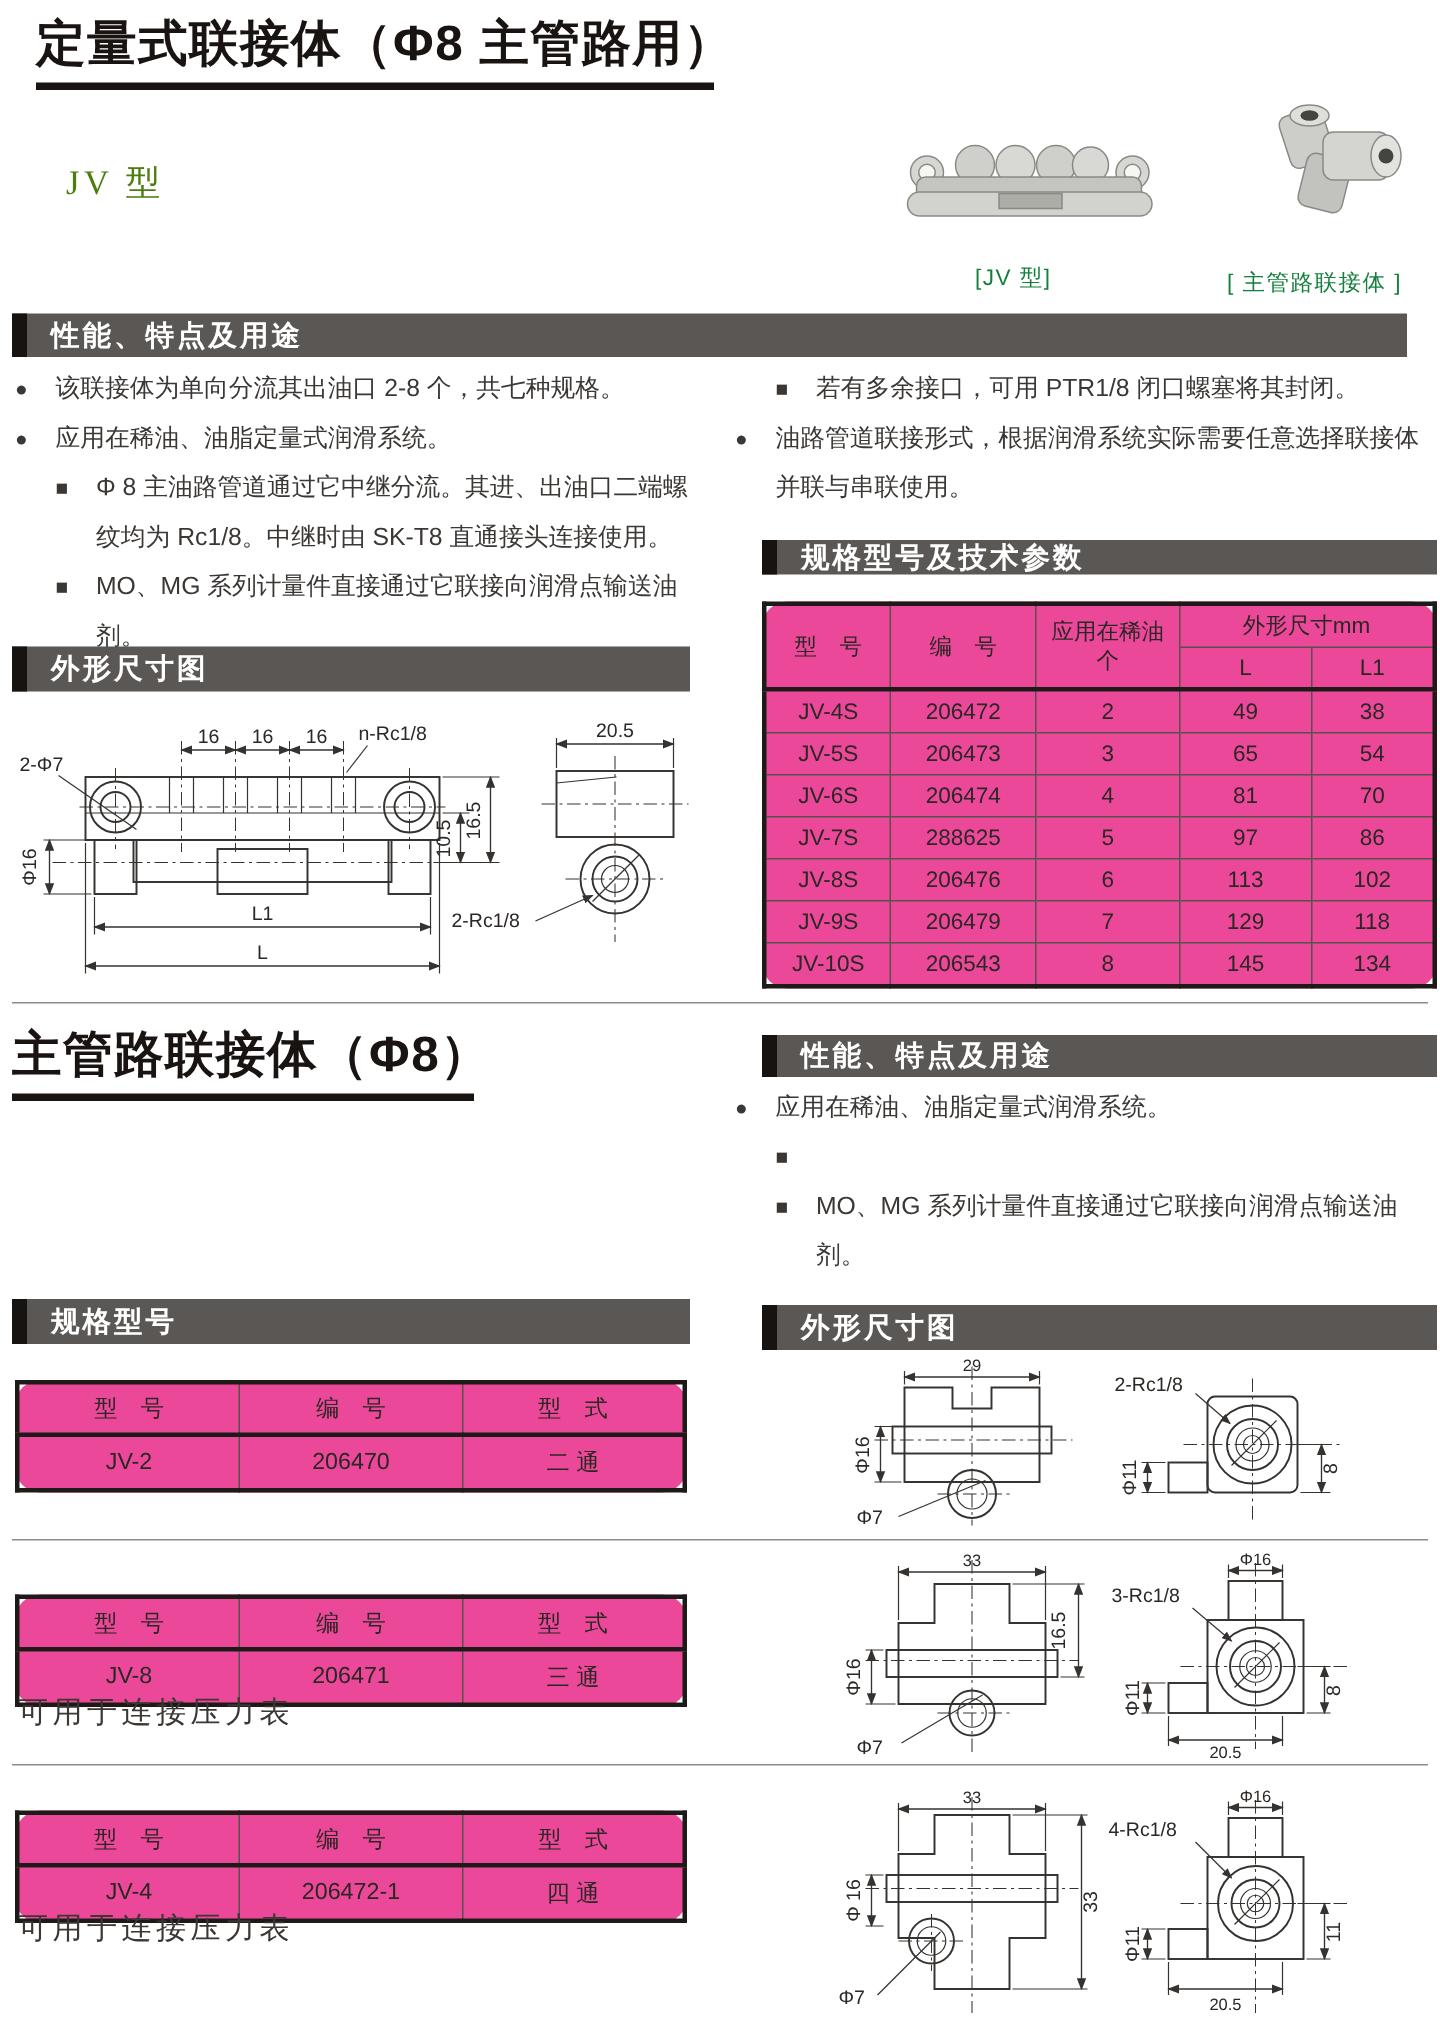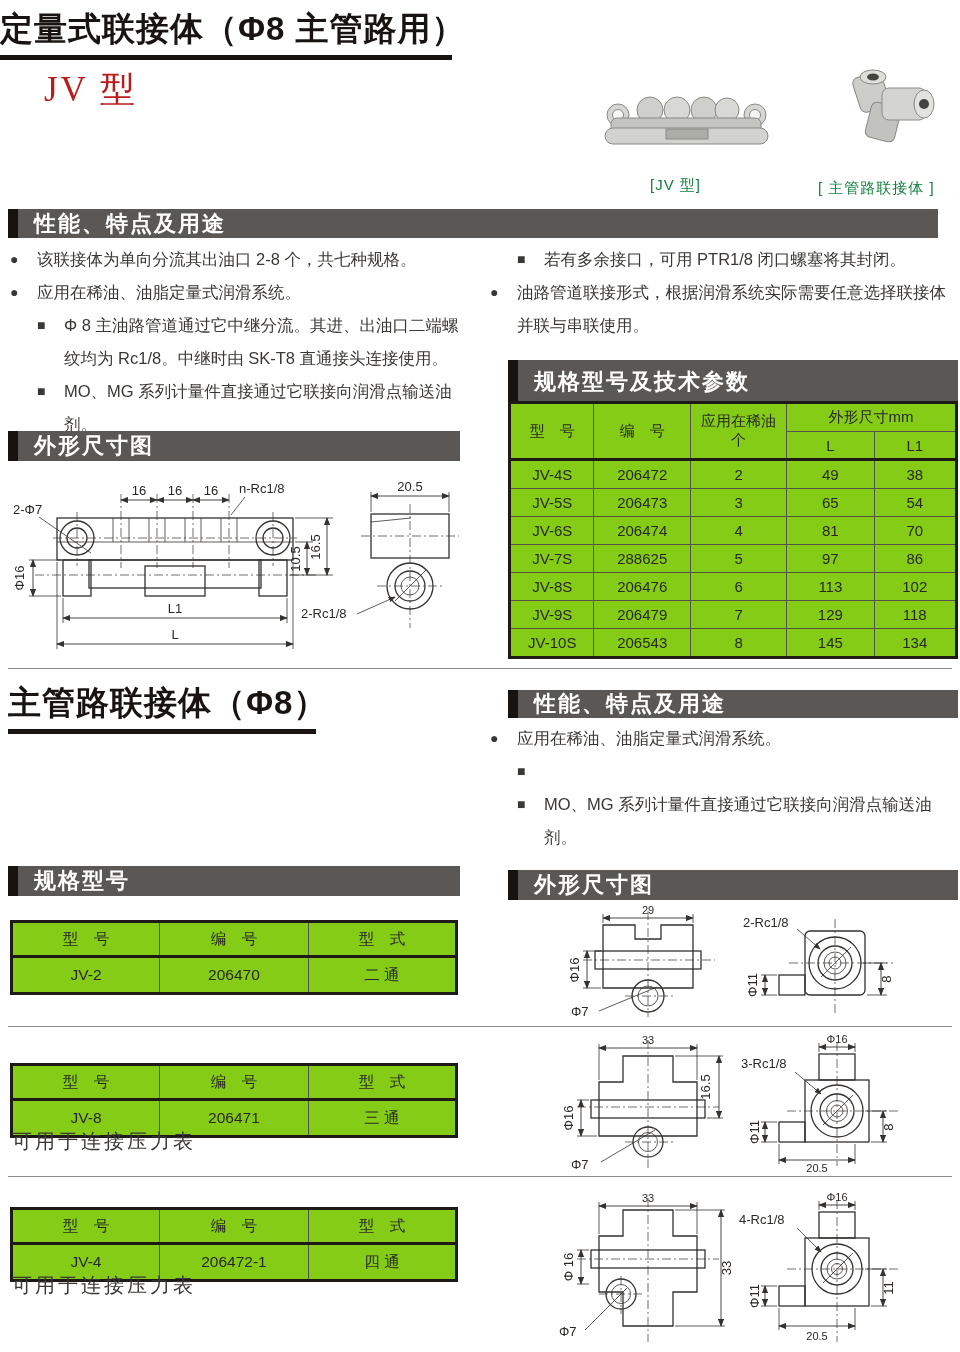--- a/index.html
+++ b/index.html
@@ -2,33 +2,33 @@
 <html><head>
 <meta charset="utf-8">
 <style>
   html,body { margin:0; padding:0; background:#e8e8e8; }
   .page { position:relative; width:960px; height:1352px; background:#ffffff;
           font-family:"Liberation Sans", sans-serif; color:#35322f; margin:0 auto; overflow:hidden; }
   .abs { position:absolute; }
 
   .doctitle { margin:0; font-weight:900; font-size:33px; line-height:1.05; color:#191412;
               letter-spacing:1px; white-space:nowrap; border-bottom:5px solid #191412; padding-bottom:8px; }
-  .subtitle { font-family:"Liberation Serif", serif; font-size:35px; color:#b91c1c; letter-spacing:3px; }
+  .subtitle { font-family:"Liberation Serif", serif; font-size:23px; color:#4d7c0f; letter-spacing:3px;margin-top:40px; }
 
   .secbar { background:#5a5755; border-left:10px solid #161311; color:#ffffff;
-            font-size:22px; font-weight:600; letter-spacing:2px;
+            font-size:19px; font-weight:600; letter-spacing:2px;
             display:flex; align-items:center; padding-left:16px; box-sizing:border-box; height:29px; }
 
   .bullets { font-size:16.5px; line-height:33px; color:#3a3734; }
   .bul { display:flex; }
   .bul .mk { flex:none; width:27px; font-size:14px; }
   .bul .tx { flex:1; }
   .bul.l2 { padding-left:27px; }
 
-  table { border-collapse:collapse; background:#84cc16; }
+  table { border-collapse:collapse; background:#ec4899;border-radius:17px; }
   .spectable { width:450px; font-size:15px; color:#2a2724; border:3px solid #1e1a17; }
   .spectable th, .spectable td { border:1px solid #56524e; text-align:center; font-weight:400; padding:0; }
   .spectable thead tr:first-child th { height:27px; }
   .spectable thead tr:last-child th { height:26px; }
   .spectable thead { border-bottom:3px solid #1e1a17; }
   .spectable tbody td { height:27px; }
 
   .modtable { width:448px; font-size:15.5px; color:#2a2724; border:3px solid #1e1a17; }
   .modtable th, .modtable td { border:1.5px solid #56524e; text-align:center; font-weight:400; }
   .modtable th { height:30px; }
@@ -44,21 +44,21 @@
   svg .cl   { fill:none; stroke:#35322f; stroke-width:0.7; stroke-dasharray:9 3 2 3; }
   svg .dim  { fill:none; stroke:#35322f; stroke-width:0.9; }
   svg text.lab { font-family:"Liberation Sans", sans-serif; font-size:13px; fill:#2b2825; }
   svg text.lab.sm { font-size:11px; }
 </style>
 </head>
 <body>
 
 <div class="page">
 
-  <h1 class="abs doctitle" style="left:0; top:12px; width:452px;text-align:right;">定量式联接体（Φ8 主管路用）</h1>
+  <h1 class="abs doctitle" style="left:24px; top:12px; width:452px;text-align:right;">定量式联接体（Φ8 主管路用）</h1>
   <div class="abs subtitle" style="left:44px; top:66px;">JV 型</div>
 
   <svg class="abs" style="left:603px; top:88px;" width="168" height="72" viewBox="0 0 168 72">
     <defs>
       <linearGradient id="met1" x1="0" y1="0" x2="0" y2="1">
         <stop offset="0" stop-color="#f4f4f2"></stop>
           <stop offset="0.5" stop-color="#c8c8c4"></stop>
           <stop offset="1" stop-color="#96968ف" stop-opacity="1"></stop>
         <stop offset="1" stop-color="#969690"></stop>
       </linearGradient>
@@ -120,21 +120,21 @@
     <div class="bul l2">
       <span class="mk">■</span>
       <span class="tx">若有多余接口，可用 PTR1/8 闭口螺塞将其封闭。</span>
     </div>
     <div class="bul">
       <span class="mk">●</span>
       <span class="tx">油路管道联接形式，根据润滑系统实际需要任意选择联接体并联与串联使用。</span>
     </div>
   </div>
 
-  <div class="abs secbar" style="left:508px; top:360px; width:450px; height:44px;">
+  <div class="abs secbar" style="left:508px; top:360px; width:450px; height:23px;">
     <span>规格型号及技术参数</span>
   </div>
 
   <table class="abs spectable" style="left:508px; top:401px;">
     <colgroup>
         <col style="width:85px">
         <col style="width:97px">
         <col style="width:97px">
         <col style="width:88px">
         <col style="width:83px">

